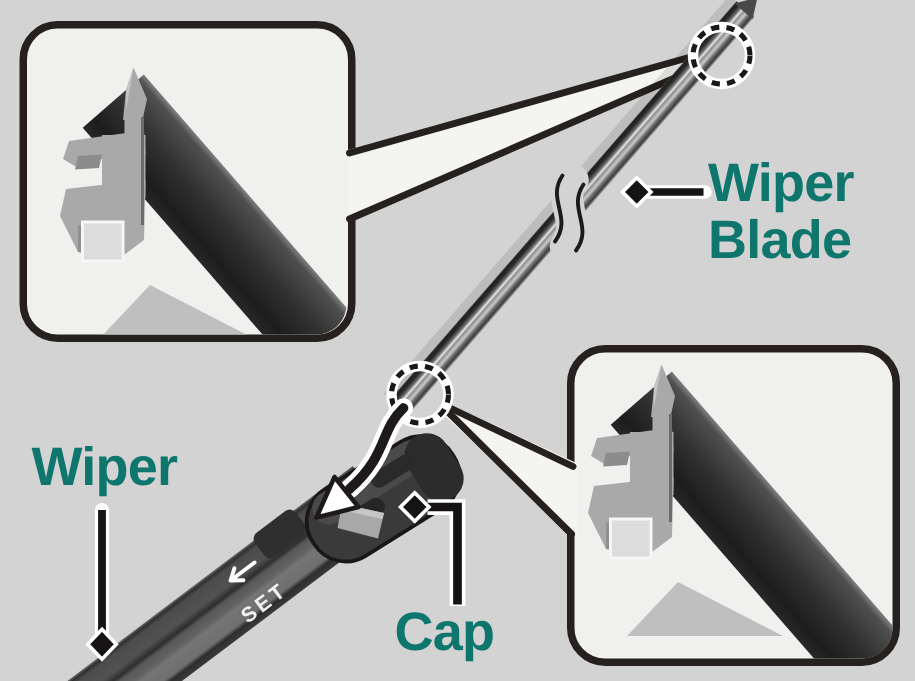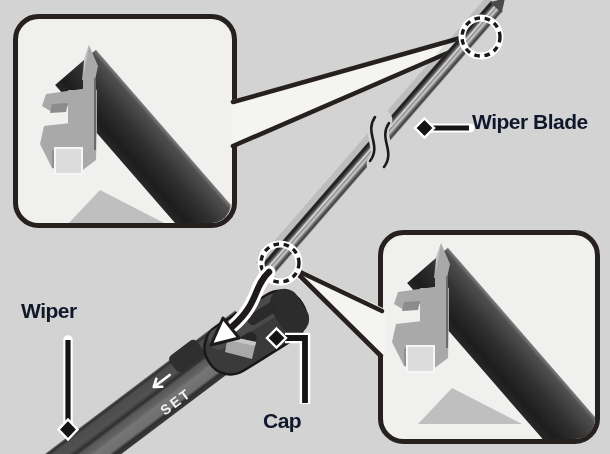--- a/index.html
+++ b/index.html
@@ -7,23 +7,23 @@
     position:relative;
     width:610px;height:454px;
     background:#d3d3d3;
     overflow:hidden;
     font-family:"Liberation Sans",sans-serif;
   }
   #stage svg{position:absolute;left:0;top:0;}
   .label{
     position:absolute;
     font-weight:700;
-    font-size:21px;
+    font-size:36px;
     line-height:38px;
-    color:#0f172a;
+    color:#0f766e;
     letter-spacing:-0.5px;
     white-space:pre-line;
   }
   #label-wiper{left:472px;top:103px;width:130px;}
   #label-holder{left:21px;top:292px;}
   #label-cap{left:263px;top:402px;}
 </style>
 </head>
 <body>
 

